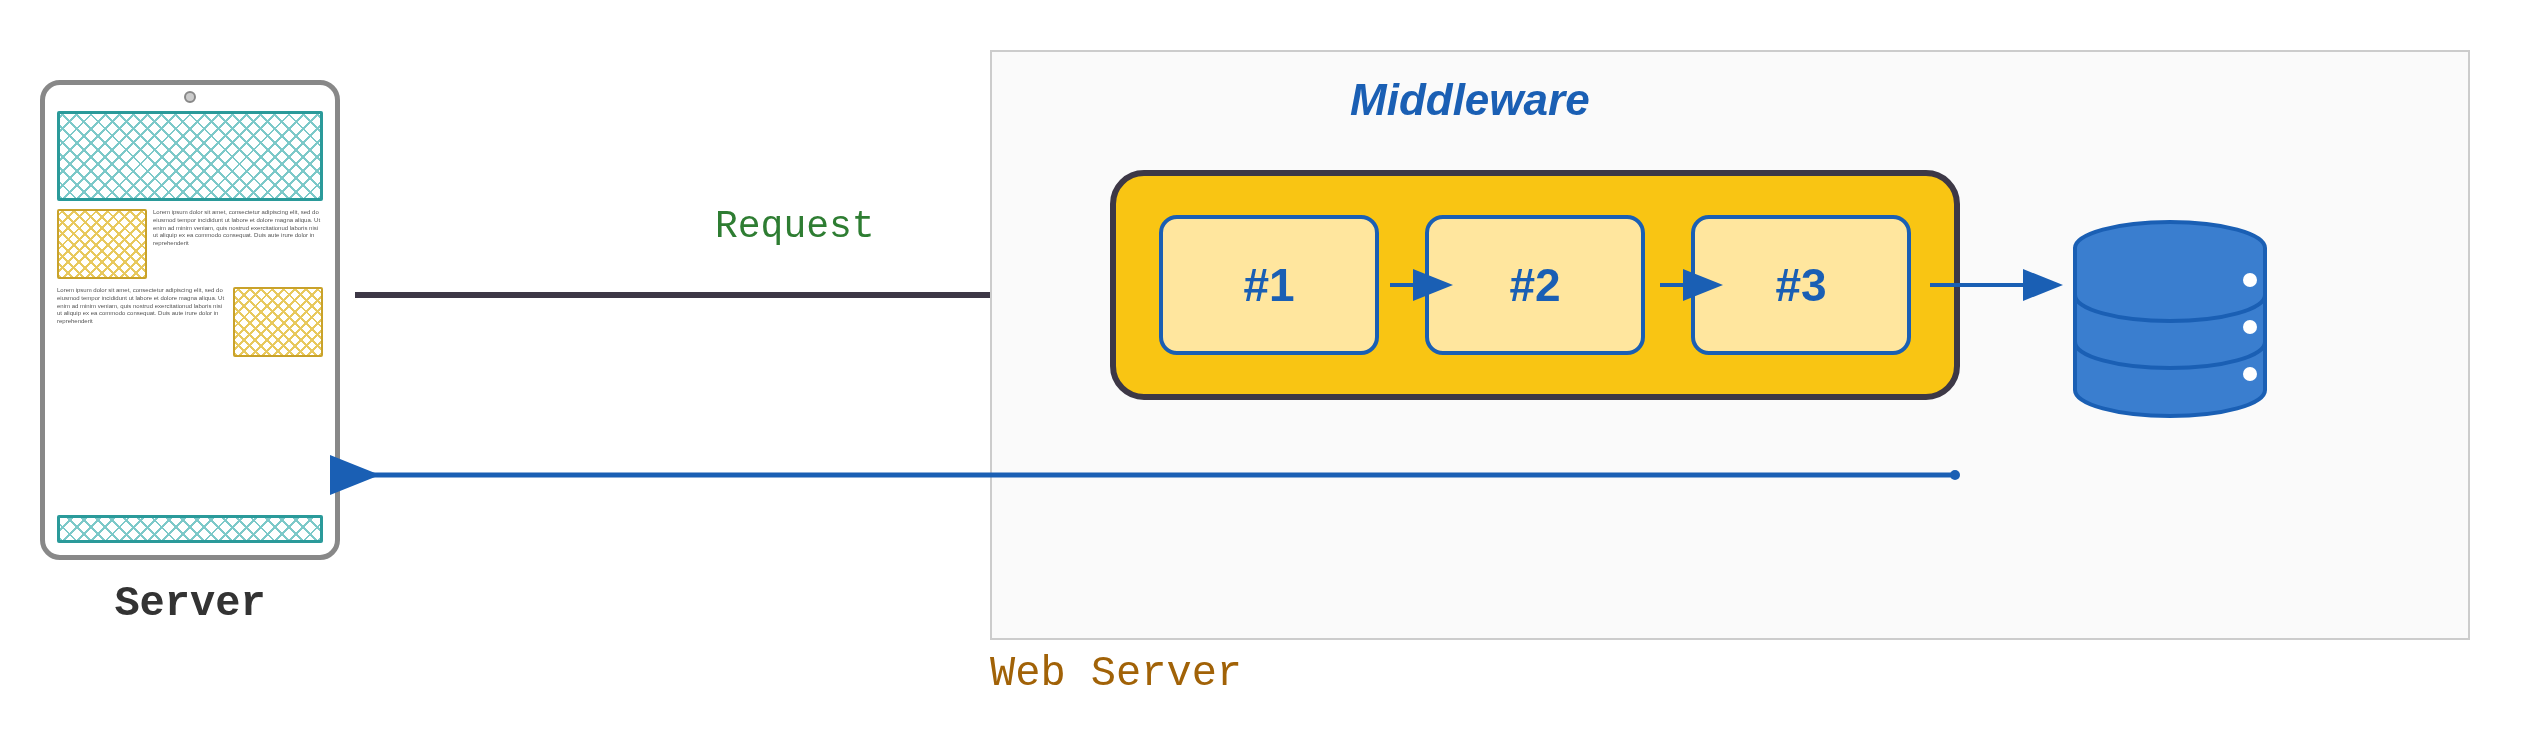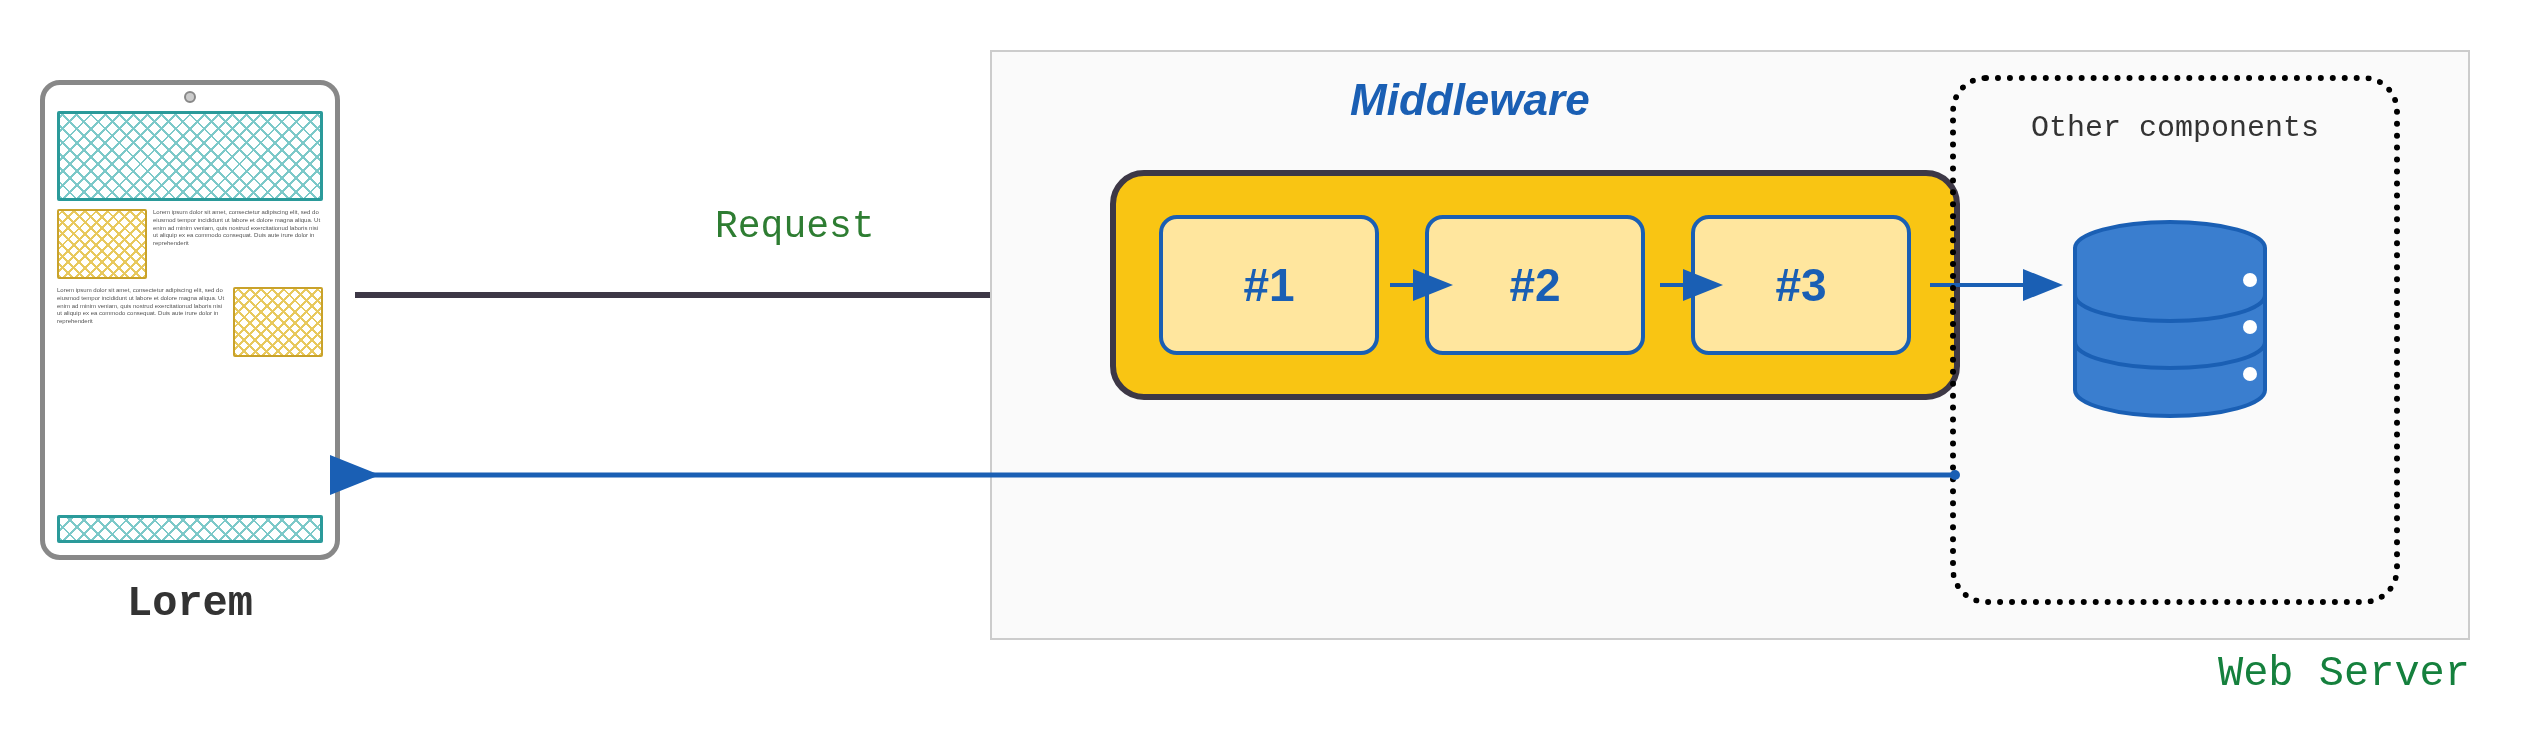--- a/index.html
+++ b/index.html
@@ -104,24 +104,24 @@
     width: 1480px;
     height: 590px;
     border: 2px solid #ccc;
     background: #fafafa;
   }
   .web-server-label {
     position: absolute;
     left: 970px;
     top: 630px;
     width: 1480px;
-    text-align: right;
+    text-align: left;
     font-family: 'Courier New', monospace;
     font-size: 42px;
-    color: #15803d;
+    color: #a16207;
   }
   
   .middleware-label {
     position: absolute;
     left: 1330px;
     top: 55px;
     font-size: 44px;
     color: #1a5fb4;
     font-weight: bold;
     font-style: italic;
@@ -213,21 +213,21 @@
         <div class="mobile-thumb"></div>
         <div class="mobile-text">Lorem ipsum dolor sit amet, consectetur adipiscing elit, sed do eiusmod tempor incididunt ut labore et dolore magna aliqua. Ut enim ad minim veniam, quis nostrud exercitationud laboris nisi ut aliquip ex ea commodo consequat. Duis aute irure dolor in reprehenderit</div>
       </div>
       <div class="mobile-content-row">
         <div class="mobile-text">Lorem ipsum dolor sit amet, consectetur adipiscing elit, sed do eiusmod tempor incididunt ut labore et dolore magna aliqua. Ut enim ad minim veniam, quis nostrud exercitationud laboris nisi ut aliquip ex ea commodo consequat. Duis aute irure dolor in reprehenderit</div>
         <div class="mobile-thumb"></div>
       </div>
       <div class="mobile-footer"></div>
     </div>
   </div>
-  <div class="mobile-label">Lorem</div>
+  <div class="mobile-label">Server</div>
 
   <div class="request-label">Request</div>
   <svg class="arrow-svg" style="left:335px; top:260px; width:755px; height:30px;">
     <defs>
       <marker id="arrowhead-dark" markerWidth="10" markerHeight="8" refX="8" refY="4" orient="auto">
         <polygon points="0 0, 10 4, 0 8" fill="#3d3846"></polygon>
       </marker>
     </defs>
     <line x1="0" y1="15" x2="740" y2="15" stroke="#3d3846" stroke-width="6" marker-end="url(#arrowhead-dark)"></line>
   </svg>
@@ -250,23 +250,20 @@
     </defs>
     <line x1="0" y1="10" x2="55" y2="10" stroke="#1a5fb4" stroke-width="4" marker-end="url(#arrowhead-blue)"></line>
   </svg>
   <svg class="arrow-svg" style="left:1640px; top:255px; width:70px; height:20px;">
     <line x1="0" y1="10" x2="55" y2="10" stroke="#1a5fb4" stroke-width="4" marker-end="url(#arrowhead-blue)"></line>
   </svg>
   <svg class="arrow-svg" style="left:1910px; top:255px; width:140px; height:20px;">
     <line x1="0" y1="10" x2="125" y2="10" stroke="#1a5fb4" stroke-width="4" marker-end="url(#arrowhead-blue)"></line>
   </svg>
 
-  <div class="other-components">
-    <div class="other-components-label">Other components</div>
-  </div>
 
   <div class="database">
     <svg class="db-cylinder" viewBox="0 0 220 200">
       <ellipse cx="110" cy="28" rx="95" ry="26" fill="#3a7ecf" stroke="#1a5fb4" stroke-width="4"></ellipse>
       <path d="M 15 28 L 15 170 A 95 26 0 0 0 205 170 L 205 28" fill="#3a7ecf" stroke="#1a5fb4" stroke-width="4"></path>
       <path d="M 15 75 A 95 26 0 0 0 205 75" fill="none" stroke="#1a5fb4" stroke-width="4"></path>
       <path d="M 15 122 A 95 26 0 0 0 205 122" fill="none" stroke="#1a5fb4" stroke-width="4"></path>
       <circle cx="190" cy="60" r="7" fill="#fff"></circle>
       <circle cx="190" cy="107" r="7" fill="#fff"></circle>
       <circle cx="190" cy="154" r="7" fill="#fff"></circle>

